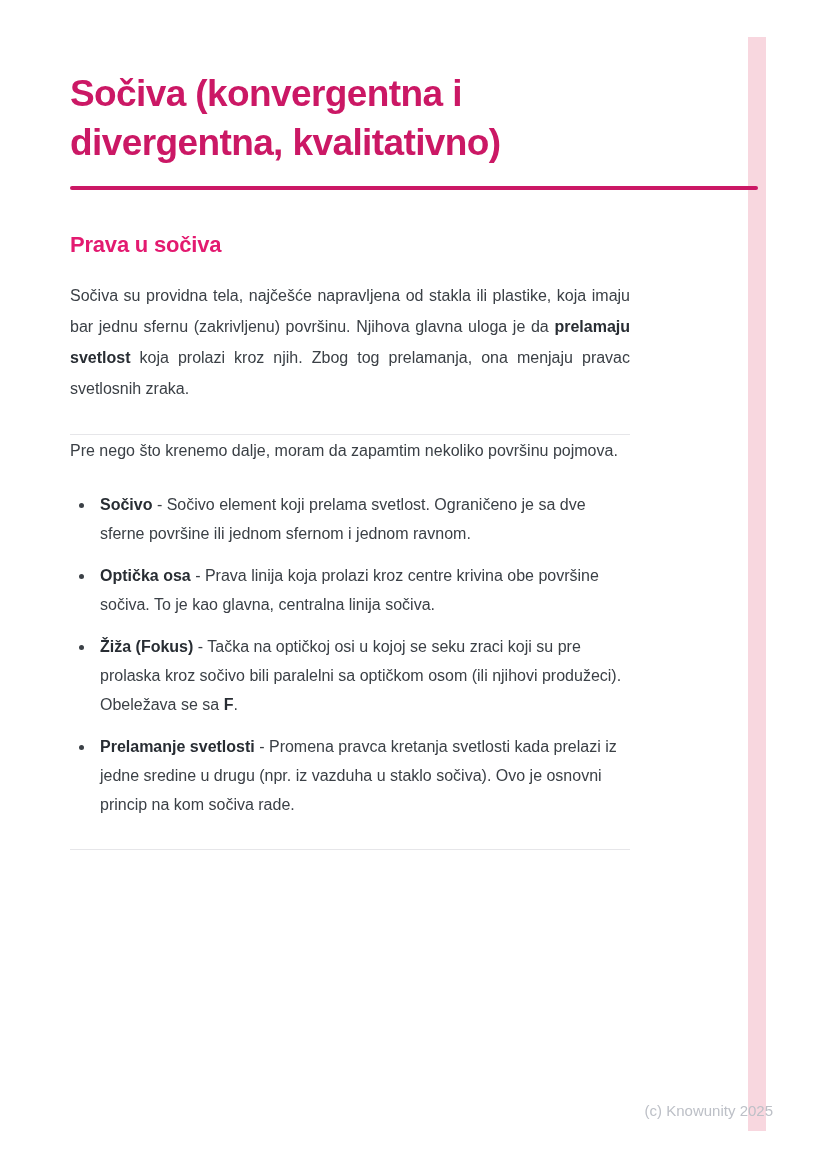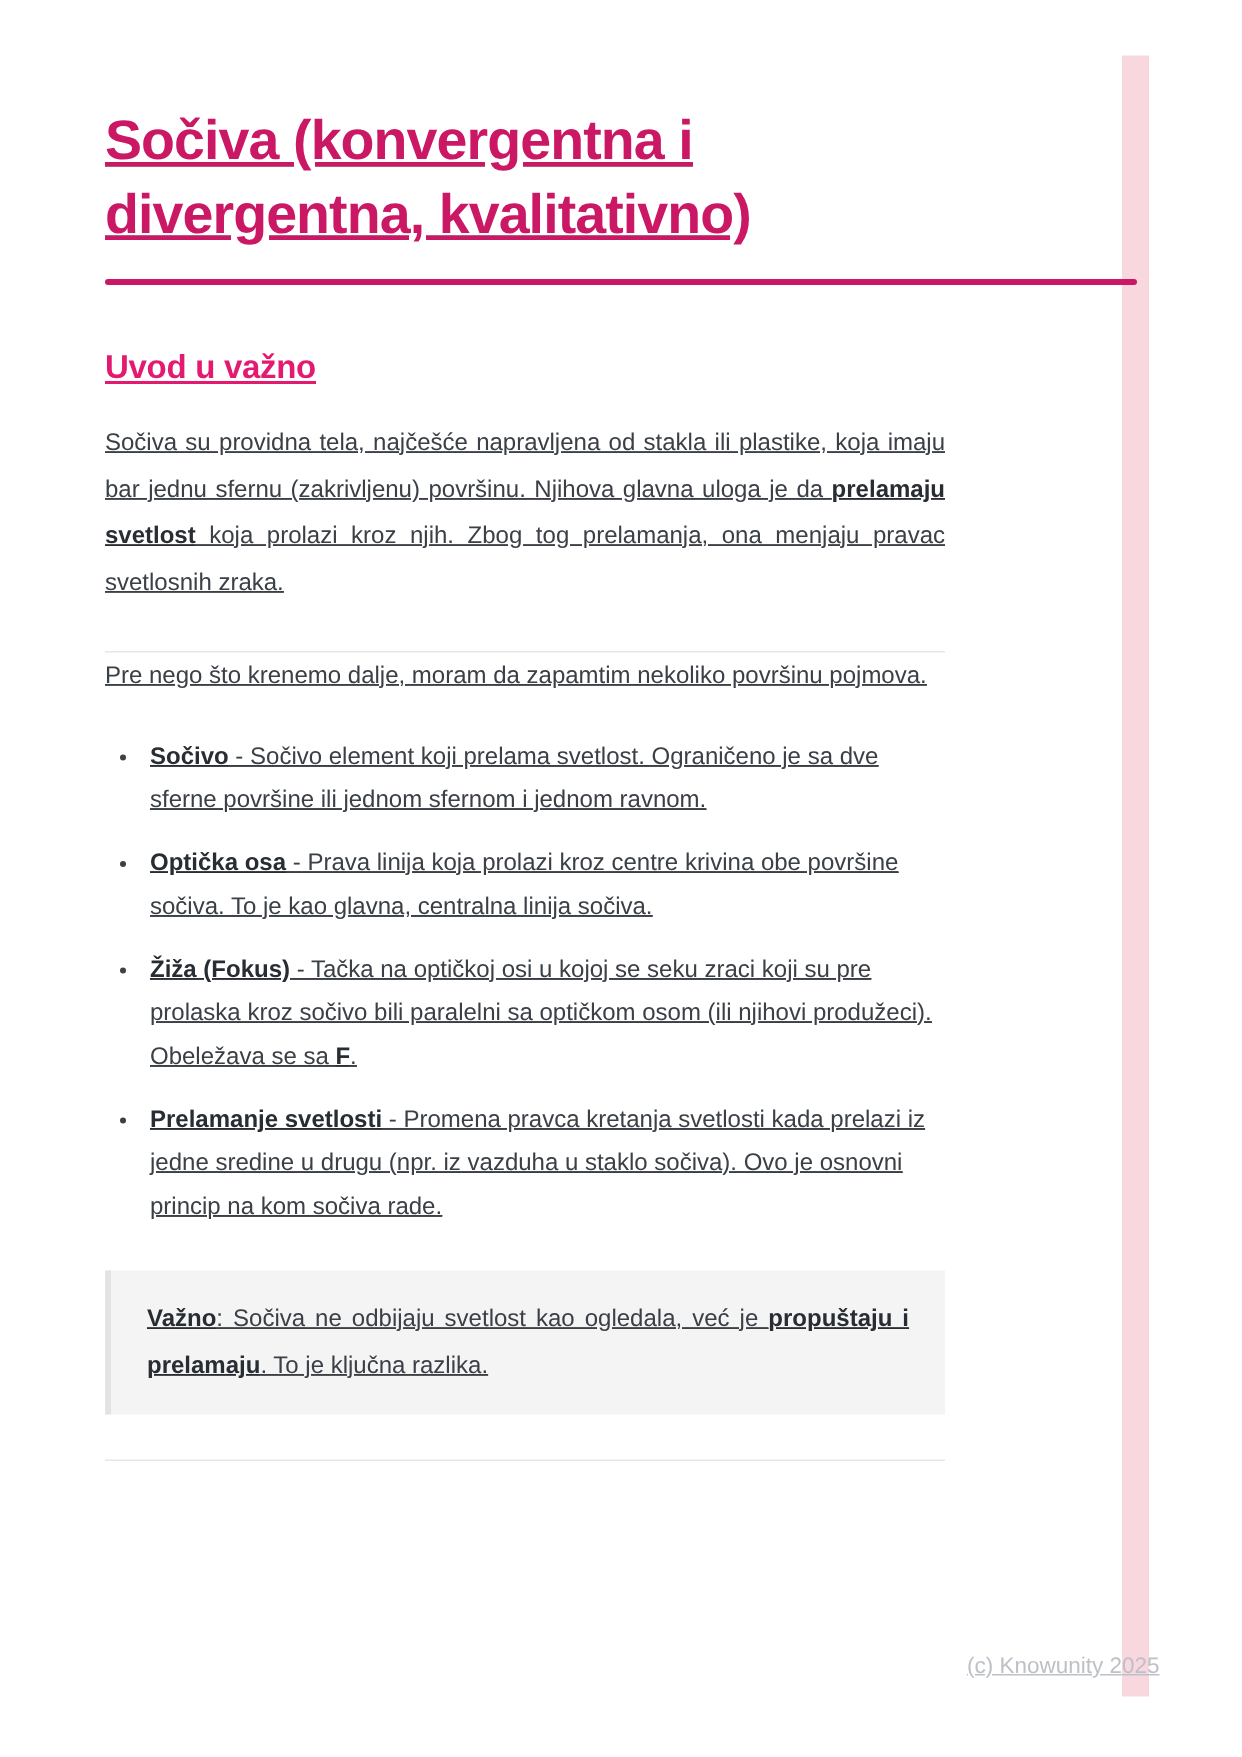--- a/index.html
+++ b/index.html
@@ -1,15 +1,15 @@
 <!DOCTYPE html>
 <html><head>
 <meta charset="utf-8">
 <style>
-  * { margin: 0; padding: 0; box-sizing: border-box; text-decoration: underline; }
+  * { margin: 0; padding: 0; box-sizing: border-box; }
   html, body { width: 828px; height: 1171px; }
   body {
     background: #ffffff;
     font-family: "Liberation Sans", "DejaVu Sans", sans-serif;
     color: #3b4046;
     position: relative;
     overflow: hidden;
   }
   .side-strip {
     position: absolute;
@@ -97,33 +97,32 @@
 </head>
 <body>
 
 <div class="side-strip"></div>
 
 <div class="content">
 
   <h1 class="doc-title">Sočiva (konvergentna i divergentna, kvalitativno)</h1>
   <div class="title-rule"></div>
 
-  <h2 class="section-heading">Uvod u važno</h2>
+  <h2 class="section-heading">Prava u sočiva</h2>
   <p class="body-par"><span>Sočiva su providna tela, najčešće napravljena od stakla ili plastike, koja imaju bar jednu sfernu (zakrivljenu) površinu. Njihova glavna uloga je da </span><span class="b">prelamaju svetlost</span><span> koja prolazi kroz njih. Zbog tog prelamanja, ona menjaju pravac svetlosnih zraka.</span></p>
 
   <hr class="divider">
 
   <p class="body-par"><span>Pre nego što krenemo dalje, moram da zapamtim nekoliko površinu pojmova.</span></p>
 
   <ul class="concept-list">
     <li><span class="b">Sočivo</span><span> - Sočivo element koji prelama svetlost. Ograničeno je sa dve sferne površine ili jednom sfernom i jednom ravnom.</span></li>
     <li><span class="b">Optička osa</span><span> - Prava linija koja prolazi kroz centre krivina obe površine sočiva. To je kao glavna, centralna linija sočiva.</span></li>
     <li><span class="b">Žiža (Fokus)</span><span> - Tačka na optičkoj osi u kojoj se seku zraci koji su pre prolaska kroz sočivo bili paralelni sa optičkom osom (ili njihovi produžeci). Obeležava se sa </span><span class="b">F</span><span>.</span></li>
     <li><span class="b">Prelamanje svetlosti</span><span> - Promena pravca kretanja svetlosti kada prelazi iz jedne sredine u drugu (npr. iz vazduha u staklo sočiva). Ovo je osnovni princip na kom sočiva rade.</span></li>
   </ul>
 
-  <div class="callout"><span class="b">Važno</span><span>: Sočiva ne odbijaju svetlost kao ogledala, već je </span><span class="b">propuštaju i prelamaju</span><span>. To je ključna razlika.</span></div>
 
   <hr class="divider">
 
 </div>
 
 <div class="footer-credit">(c) Knowunity 2025</div>
 
 </body></html>

